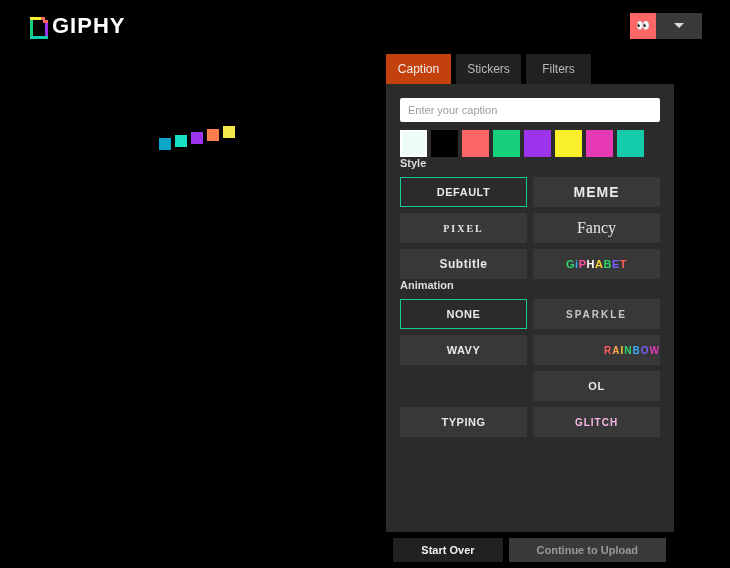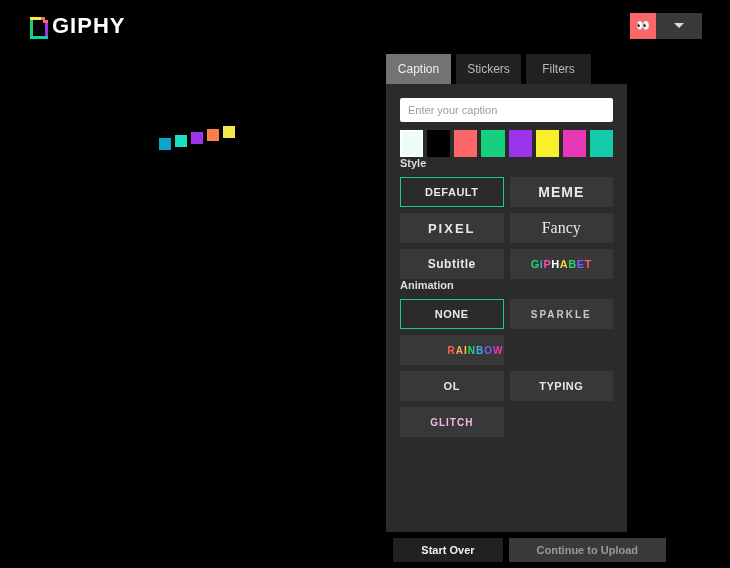--- a/index.html
+++ b/index.html
@@ -44,25 +44,25 @@
   .tabs {
     position:absolute; left:386px; top:54px;
     display:flex; gap:5px;
   }
   .tab {
     background:#212121; color:#b9b9b9;
     font-size:12px; text-align:center;
     padding:8px 0; cursor:pointer;
     width:65px;
   }
-  .tab.active { background:#737373; color:#eee;text-align:center; }
+  .tab.active { background:#c2410c; color:#eee;text-align:center; }
 
   .editor-panel {
     position:absolute; left:386px; top:84px;
-    width:241px; height:448px;
+    width:288px; height:448px;
     background:#2b2b2b;
     padding:14px;
   }
   .caption-input {
     width:100%; height:24px; border:none; border-radius:2px;
     background:#fff; color:#333; font-size:11px;
     padding:0 8px; outline:none;
   }
   .caption-input::placeholder { color:#9a9a9a; }
 
@@ -83,21 +83,21 @@
   .opt {
     background:#383838; height:30px;
     display:flex; align-items:center; justify-content:center;
     font-size:11px; font-weight:700; color:#e8e8e8;
     cursor:pointer; letter-spacing:0.5px;
   }
   .opt.selected {
     background:transparent; border:1px solid #18c99a;
   }
   .opt.meme { font-family: Impact, "Arial Black", sans-serif; font-size:14px; letter-spacing:1px; }
-  .opt.pixel { font-family: Liberation Sans, sans-serif; font-size:13px; letter-spacing:2px; }
+  .opt.pixel { font-family: Liberation Serif, serif; font-size:10px; letter-spacing:2px; }
   .opt.fancy { font-family: "Comic Sans MS", cursive; font-size:16px; font-weight:400; letter-spacing:0;text-align:right; }
   .opt.subtitle { font-weight:700; font-size:12px; }
   .opt.alphabet span { font-weight:800; font-size:11px; }
   .opt.sparkle { color:#c8c8c8; letter-spacing:2px; font-size:10px; }
   .opt.glitch { color:#f7b7e7; letter-spacing:1px; font-size:10px; }
   .rainbow { font-weight:900; font-size:10px; letter-spacing:1px;justify-content:flex-end; }
 
   .footer {
     position:absolute; left:386px; top:538px;
     width:280px; display:flex; gap:6px; justify-content:flex-end;
@@ -189,20 +189,21 @@
         <span style="color: rgb(43, 212, 107);">B</span>
         <span style="color: rgb(122, 92, 255);">E</span>
         <span style="color: rgb(255, 93, 93);">T</span>
       </div>
     </div>
 
   <div class="section-label">Animation</div>
   <div class="grid2" id="anim-grid">
       <div class="opt none selected">NONE</div>
       <div class="opt sparkle">SPARKLE</div>
+      <div class="opt wavy">WAVY</div>
       <div class="opt rainbow">
         <span class="rainbow"><span style="color: rgb(255, 93, 93);">R</span><span style="color: rgb(255, 166, 77);">A</span><span style="color: rgb(247, 208, 56);">I</span><span style="color: rgb(43, 212, 107);">N</span><span style="color: rgb(63, 169, 245);">B</span><span style="color: rgb(122, 92, 255);">O</span><span style="color: rgb(231, 56, 182);">W</span></span>
       </div>
       <div class="opt blank" style="visibility: hidden;"></div>
       <div class="opt ol">OL</div>
       <div class="opt typing">TYPING</div>
       <div class="opt glitch">GLITCH</div>
     </div>
 </div>
 

